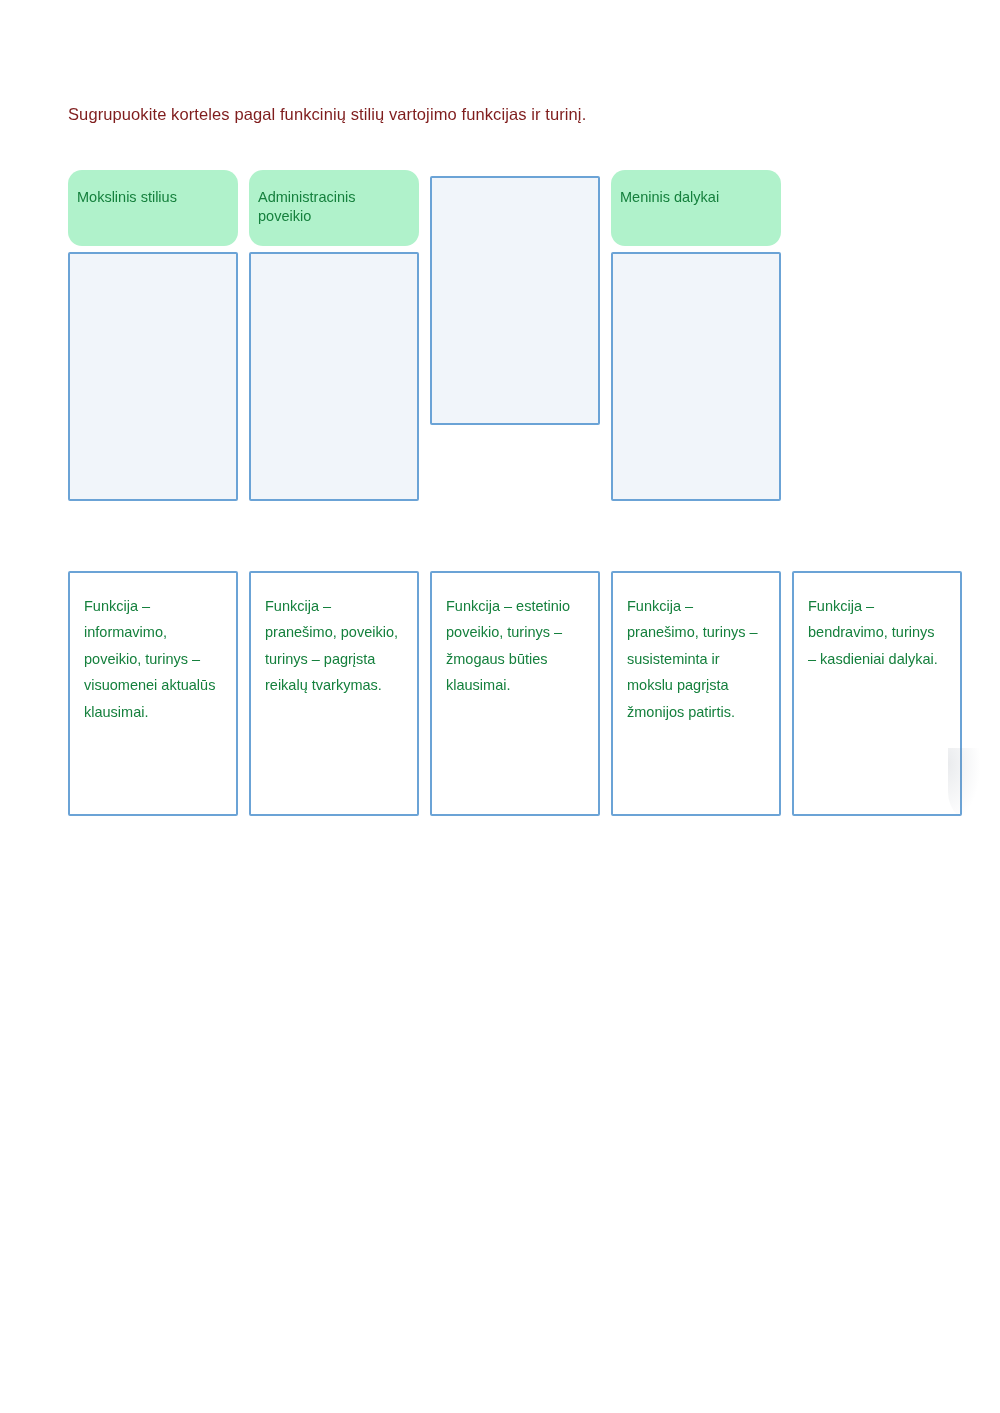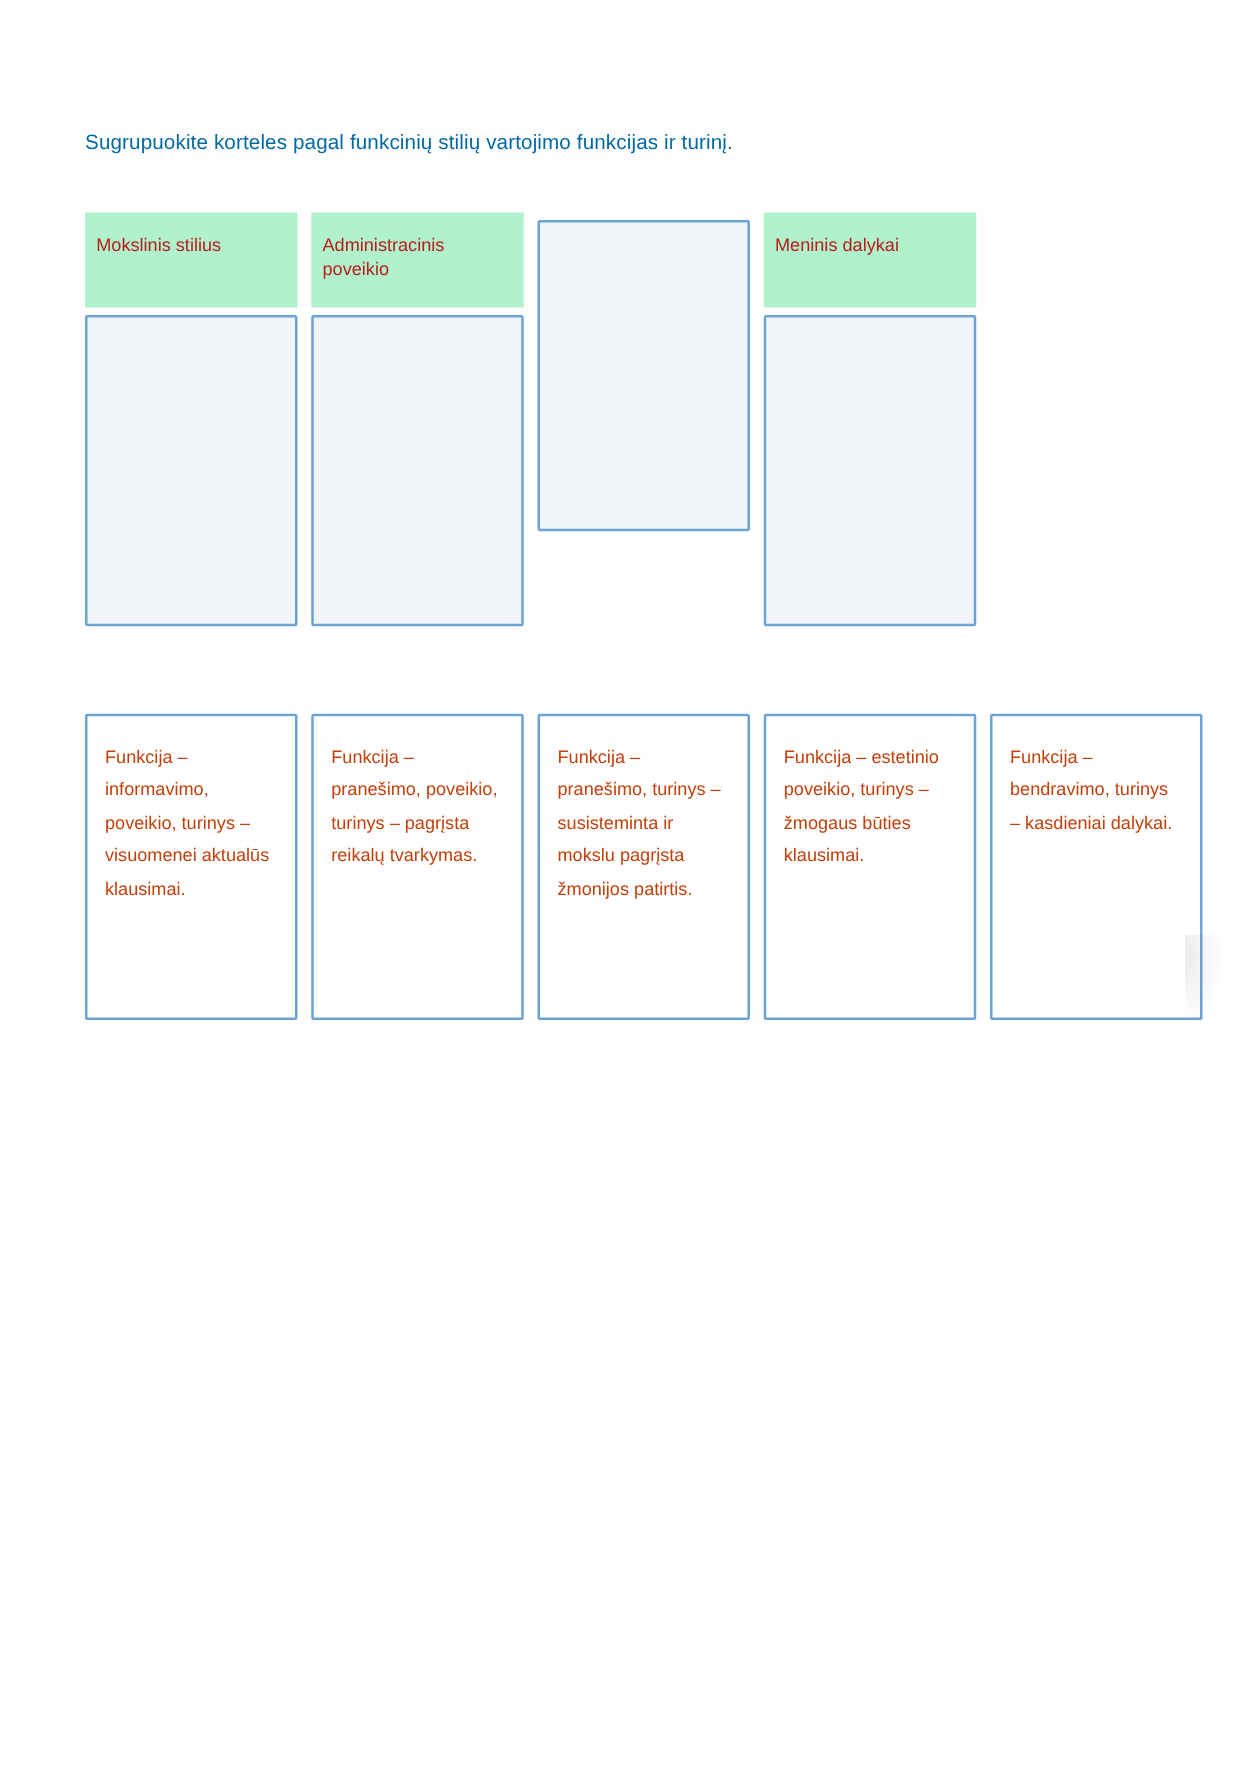--- a/index.html
+++ b/index.html
@@ -27,21 +27,21 @@
   }
 
   
   .prompt {
     position: absolute;
     left: 68px;
     top: 103px;
     width: 860px;
     font-size: 16.5px;
     line-height: 1.45;
-    color: #0369a1;
+    color: #7f1d1d;
     letter-spacing: 0.1px;
   }
 
   
   .categories {
     position: absolute;
     left: 68px;
     top: 170px;
     width: 890px;
     display: flex;
@@ -52,21 +52,22 @@
     flex: 0 0 170px;
     display: flex;
     flex-direction: column;
   }
   .cat-header {
     height: 76px;
     background: #b0f2cb;
     padding: 18px 9px 0 9px;
     font-size: 14.5px;
     line-height: 1.3;
-    color: #b91c1c;
+    color: #15803d;
+    border-radius: 14px;
   }
   .cat-dropzone {
     margin-top: 6px;
     height: 249px;
     background: #f1f5fa;
     border: 2px solid #6ba3d6;
     border-radius: 2px;
   }
 
   
@@ -82,21 +83,21 @@
     position: relative;
     width: 170px;
     flex: 0 0 170px;
     height: 245px;
     background: #ffffff;
     border: 2px solid #6ba3d6;
     border-radius: 2px;
     padding: 20px 14px 10px 14px;
     font-size: 14.5px;
     line-height: 1.82;
-    color: #c2410c;
+    color: #15803d;
     overflow: hidden;
   }
   .card-text {
     display: block;
   }
 
   
   .curl-shadow {
     position: absolute;
     left: 948px;
@@ -143,25 +144,25 @@
 
     <div class="card">
       <span class="card-text">Funkcija – informavimo, poveikio, turinys – visuomenei aktualūs klausimai.</span>
     </div>
 
     <div class="card">
       <span class="card-text">Funkcija – pranešimo, poveikio, turinys – pagrįsta reikalų tvarkymas.</span>
     </div>
 
     <div class="card">
-      <span class="card-text">Funkcija – pranešimo, turinys – susisteminta ir mokslu pagrįsta žmonijos patirtis.</span>
+      <span class="card-text">Funkcija – estetinio poveikio, turinys – žmogaus būties klausimai.</span>
     </div>
 
     <div class="card">
-      <span class="card-text">Funkcija – estetinio poveikio, turinys – žmogaus būties klausimai.</span>
+      <span class="card-text">Funkcija – pranešimo, turinys – susisteminta ir mokslu pagrįsta žmonijos patirtis.</span>
     </div>
 
     <div class="card">
       <span class="card-text">Funkcija – bendravimo, turinys – kasdieniai dalykai.</span>
     </div>
 
   </div>
 
   <div class="curl-shadow"></div>
 

